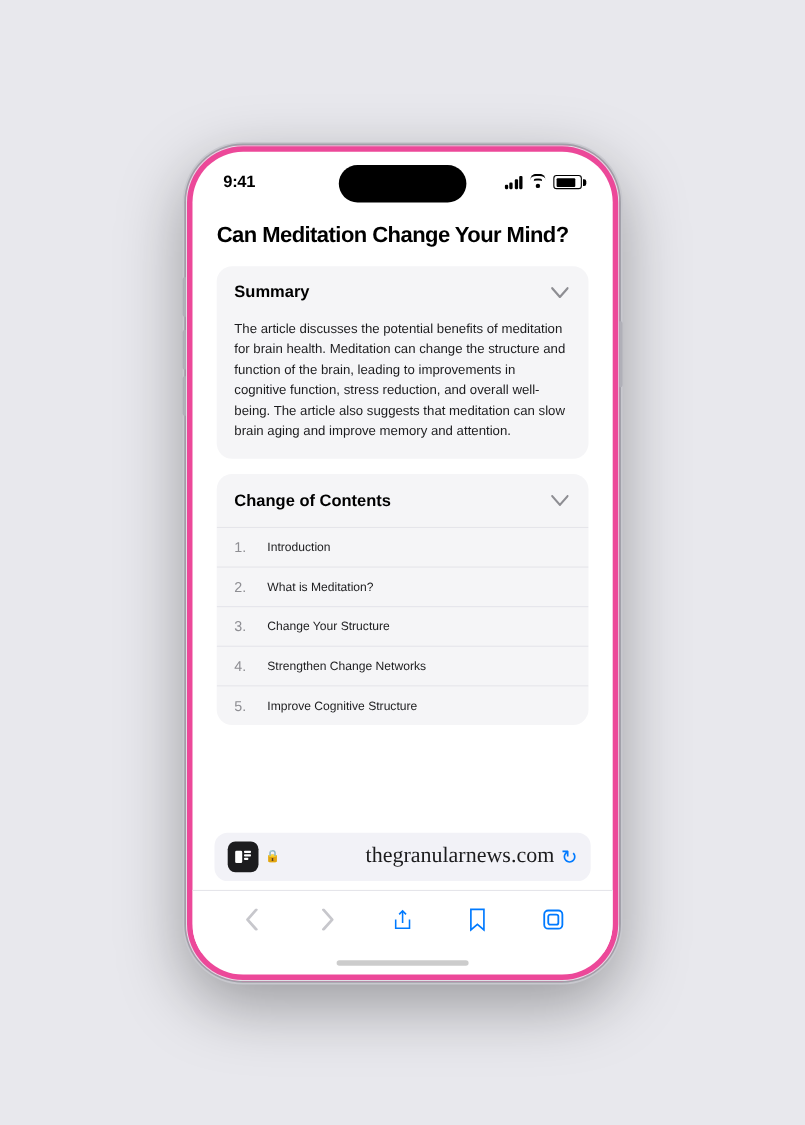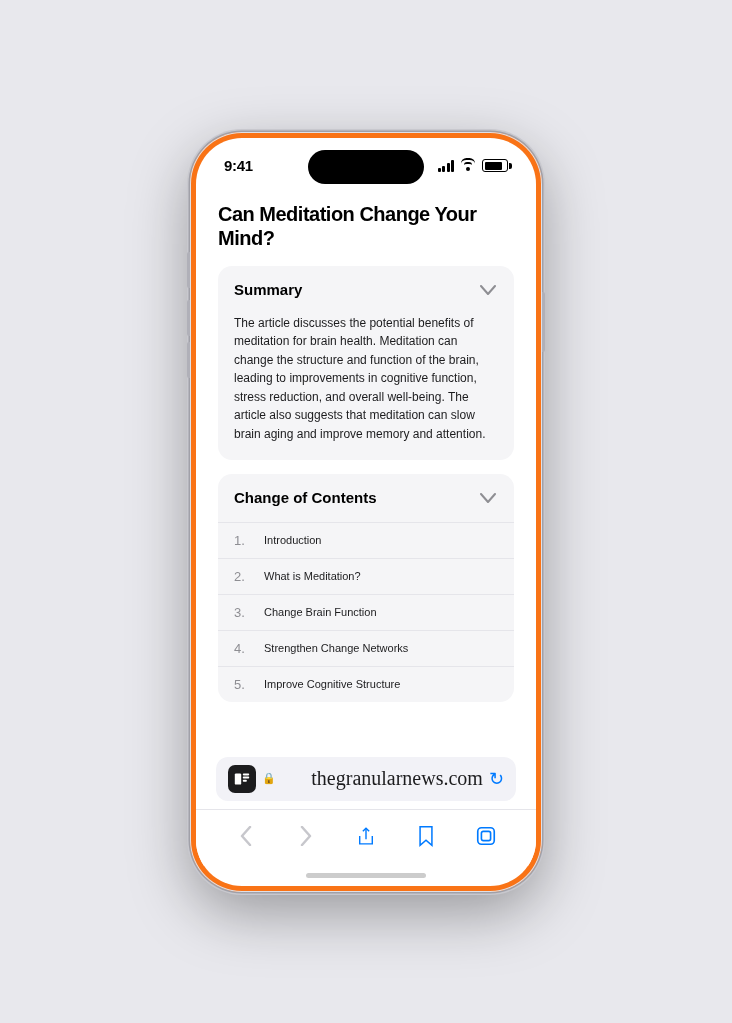--- a/index.html
+++ b/index.html
@@ -7,23 +7,23 @@
     body {
       background: #e8e8ed;
       display: flex;
       justify-content: center;
       align-items: center;
       min-height: 100vh;
       font-family: -apple-system, BlinkMacSystemFont, 'SF Pro Text', 'Helvetica Neue', sans-serif;
     }
 
     .phone-outer {
-      width: 352px;
+      width: 394px;
       height: 760px;
-      background: #f97316;
+      background: #ec4899;
       border-radius: 52px;
       position: relative;
       box-shadow:
         0 0 0 1.5px #a0a0a8,
         0 0 0 3px #c8c8ce,
         0 20px 60px rgba(0,0,0,0.35),
         inset 0 0 0 1px #e0e0e6;
     }
 
     
@@ -395,21 +395,21 @@
         <div class="toc-item">
           <span class="toc-number">1.</span>
           <span class="toc-label">Introduction</span>
         </div>
         <div class="toc-item">
           <span class="toc-number">2.</span>
           <span class="toc-label">What is Meditation?</span>
         </div>
         <div class="toc-item">
           <span class="toc-number">3.</span>
-          <span class="toc-label">Change Brain Function</span>
+          <span class="toc-label">Change Your Structure</span>
         </div>
         <div class="toc-item">
           <span class="toc-number">4.</span>
           <span class="toc-label">Strengthen Change Networks</span>
         </div>
         <div class="toc-item">
           <span class="toc-number">5.</span>
           <span class="toc-label">Improve Cognitive Structure</span>
         </div>
 

